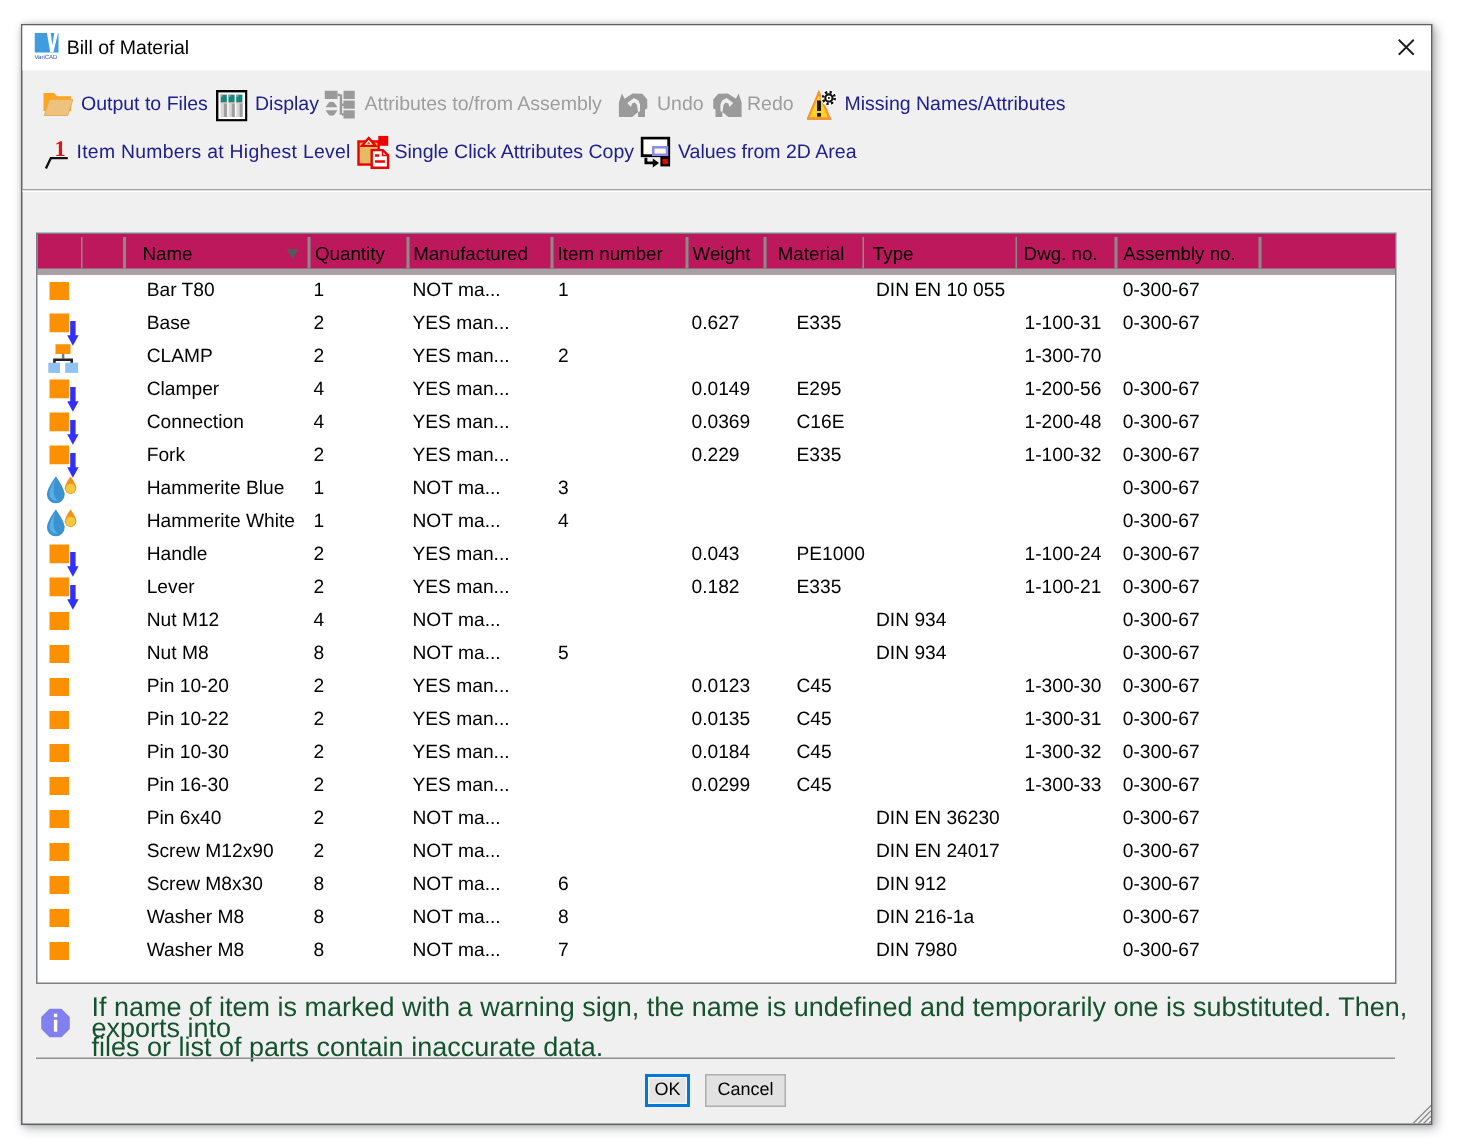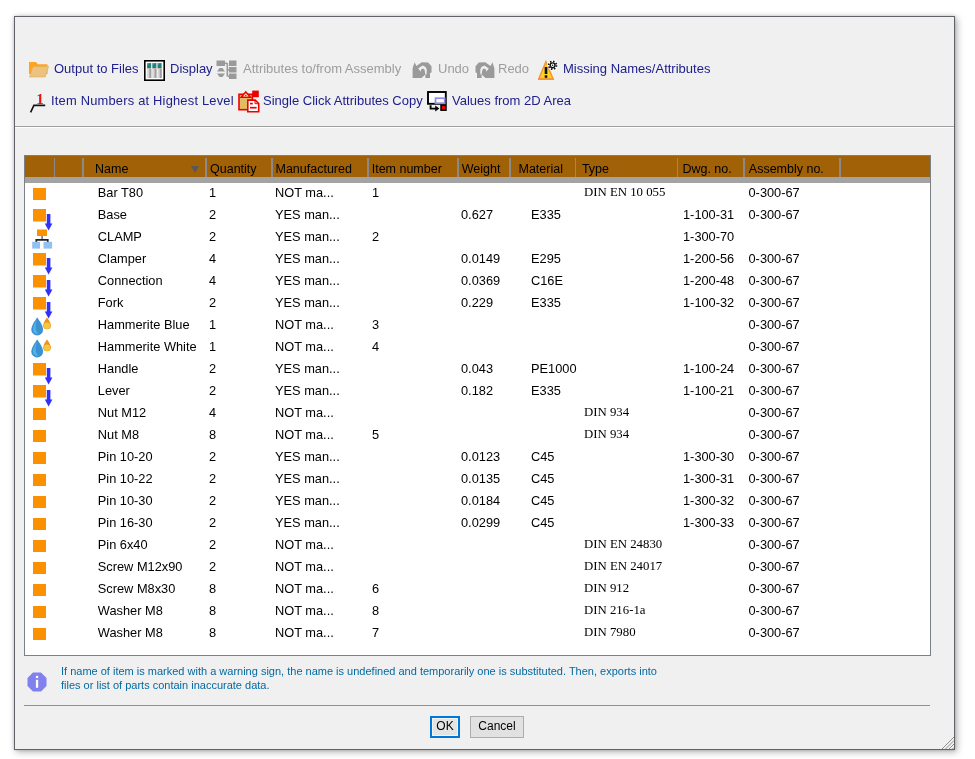--- a/index.html
+++ b/index.html
@@ -12,48 +12,59 @@
 .dlg>*{position:absolute;}
 .titlebar{left:0;top:0;right:0;height:30px;background:#fff;}
 .title{position:absolute;left:29.5px;top:7px;font-size:13px;color:#000;}
 .logo{position:absolute;left:8px;top:5px;}
 .closex{position:absolute;right:11px;top:9px;}
 .tlabel{font-size:13px;color:#20208c;white-space:nowrap;}
 .tgray{font-size:13px;color:#9d9d9d;white-space:nowrap;}
 .sep1{left:0;right:0;top:109px;height:2px;border-top:1px solid #a0a0a0;border-bottom:1px solid #fdfdfd;}
 .leftclick{left:13px;top:116.5px;font-size:13.2px;color:#000;white-space:nowrap;}
 .table{left:9px;top:138px;width:907px;height:501px;background:#fff;border:1px solid #7b8087;}
-.thead{position:absolute;left:0;top:0;right:0;height:27px;background:#a16207;border-bottom:6px solid #a3a3a3;}
+.thead{position:absolute;left:0;top:0;right:0;height:27px;background:#be185d;border-bottom:4px solid #a3a3a3;}
 .thead .vline{position:absolute;top:2px;bottom:0;width:1.5px;background:#8a8a8a;}
 .th{position:absolute;top:6px;font-size:12.5px;color:#000;white-space:nowrap;}
 .sortarrow{position:absolute;left:165.5px;top:10px;width:0;height:0;
   border-left:4.5px solid transparent;border-right:4.5px solid transparent;border-top:7px solid #585858;}
 .row{position:absolute;left:0;width:100%;height:22px;}
 .row span{position:absolute;top:2px;font-size:12.8px;color:#000;white-space:nowrap;}
 .ci{left:8px;top:0 !important;}
 .cn{left:72.8px;}
 .cq{left:184px;}
 .cm{left:250px;}
 .cno{left:347px;}
 .cw{left:436px;}
 .cx{left:506px;}
-.ct{left:559px;font-family:Liberation Serif, serif;}
+.ct{left:559px;}
 .cd{left:658px;}
 .ca{left:723.5px;}
-.infotext{left:46px;top:648px;font-size:11px;color:#0369a1;line-height:13.6px;}
+.infotext{left:46px;top:648px;font-size:18px;color:#14532d;line-height:13.6px;}
 .sep2{left:9px;top:688px;width:906px;height:1px;background:#909090;}
 .btn{top:699px;height:22px;background:#e1e1e1;border:1px solid #adadad;
   font-size:12px;color:#000;text-align:center;line-height:19px;}
 .btnok{left:415px;width:30px;border:2px solid #0078d7;line-height:17px;background:#e4e4e4;box-shadow:inset 0 0 0 1px #f4f4f4;}
 .btncancel{left:455px;width:54px;text-align:center;}
 .icon{position:absolute;}
 </style>
 </head>
 <body>
 <div class="dlg">
+  <div class="titlebar">
+    <svg class="logo" width="17" height="19" viewBox="0 0 17 19">
+      <rect x="0" y="0" width="16" height="13" fill="#3f9ce0"></rect>
+      <path d="M8.3 0 L10.8 0 L11.9 8.2 L13.2 0 L15.7 0 L12.6 13 L10.5 13 Z" fill="#fff"></path>
+      <text x="0" y="17.5" font-size="4" fill="#2a52c8" font-family="Liberation Sans">VariCAD</text>
+    </svg>
+    <div class="title">Bill of Material</div>
+    <svg class="closex" width="11" height="11" viewBox="0 0 11 11">
+      <path d="M0.5 0.5 L10.5 10.5 M10.5 0.5 L0.5 10.5" stroke="#1a1a1a" stroke-width="1.2" fill="none"></path>
+    </svg>
+  </div>
 
   <svg class="icon" style="left:13px;top:44px" width="21" height="17" viewBox="0 0 21 17">
     <path d="M1 1 L8 1 L10 3.2 L19.5 3.2 L19.5 13 L1 13 Z" fill="#ffa41e"></path>
     <path d="M5 5.4 L20.6 5.4 L17.2 16 L1.5 16 Z" fill="#ecc27e" stroke="#dfab5c" stroke-width="0.6"></path>
   </svg>
   <div class="tlabel" style="left:39px;top:43.8px">Output to Files</div>
   <svg class="icon" style="left:129px;top:43px" width="21" height="21" viewBox="0 0 21 21">
     <rect x="0.8" y="0.8" width="19.4" height="19.4" fill="#fff" stroke="#000" stroke-width="1.6"></rect>
     <g>
       <rect x="3.1" y="3.1" width="4.1" height="5.2" fill="#13867f"></rect>
@@ -408,21 +419,21 @@
       </div>
     <div class="row" style="top:379px">
         <span class="ci">
           <svg class="icon" style="left:0;top:5px;overflow:visible" width="13" height="12">
             <rect width="13" height="12" fill="#fb9100"></rect>
           </svg>
         </span>
         <span class="cn">Pin 6x40</span>
         <span class="cq">2</span>
         <span class="cm">NOT ma...</span>
-        <span class="ct">DIN EN 24830</span>
+        <span class="ct">DIN EN 36230</span>
         <span class="ca">0-300-67</span>
       </div>
     <div class="row" style="top:401px">
         <span class="ci">
           <svg class="icon" style="left:0;top:5px;overflow:visible" width="13" height="12">
             <rect width="13" height="12" fill="#fb9100"></rect>
           </svg>
         </span>
         <span class="cn">Screw M12x90</span>
         <span class="cq">2</span>

